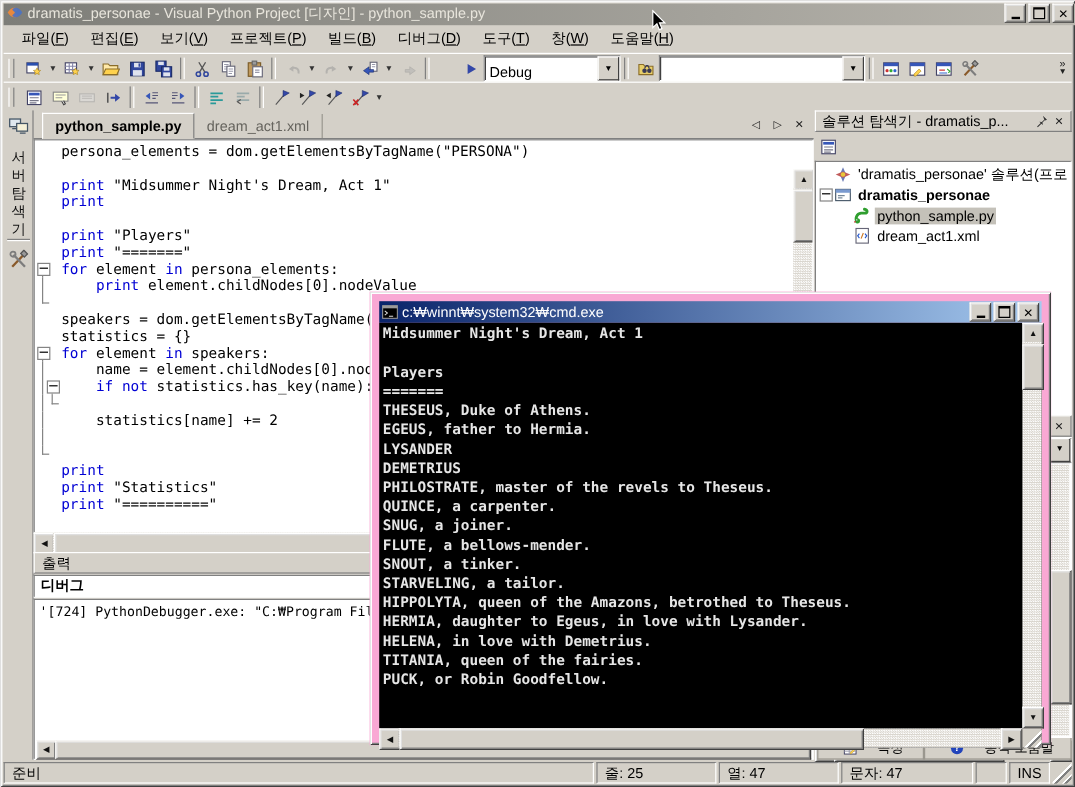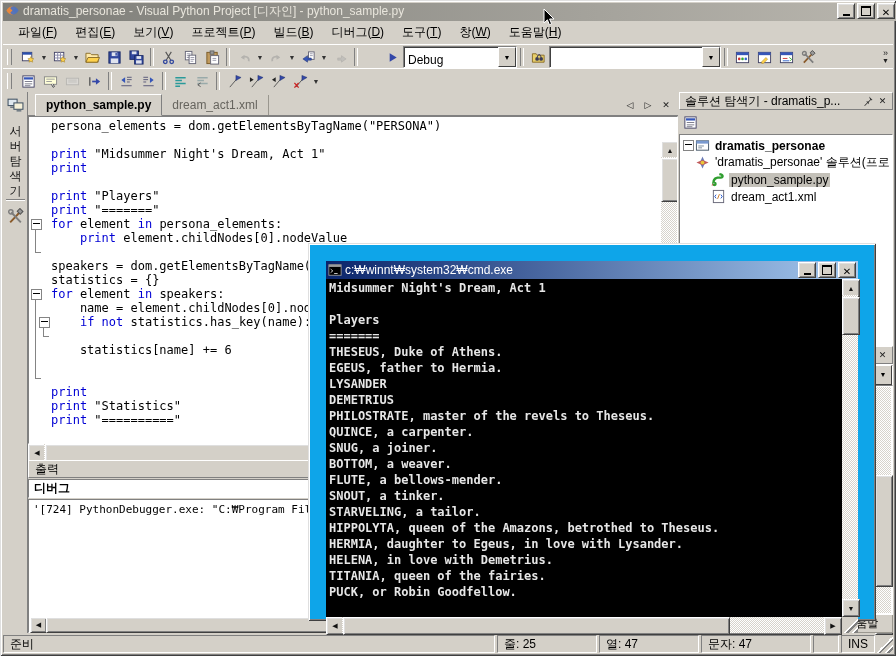--- a/index.html
+++ b/index.html
@@ -100,22 +100,22 @@
   .propsvsb{position:absolute;top:1px;right:1px;bottom:1px;width:16px;}
   .docktabs{position:absolute;left:0;bottom:0;right:0;height:18px;display:flex;align-items:stretch;padding-left:2px;}
   .dtab{display:flex;align-items:center;gap:16px;padding:0 20px;border:1px solid #9a978f;border-top:none;background:#d4d0c8;font-size:11px;white-space:nowrap;overflow:hidden;}
   
   .statusbar{left:3px;bottom:3px;width:890px;height:20px;display:flex;align-items:stretch;gap:2px;padding-top:2px;box-sizing:border-box;}
   .pane{border:1px solid;border-color:#808080 #fff #fff #808080;display:flex;align-items:center;padding-left:6px;box-sizing:border-box;}
   .pane.flex{flex:1;}
   .sgrip{width:16px;background:
      linear-gradient(135deg,transparent 0 50%,#fff 50% 57%,#808080 57% 64%,transparent 64% 75%,#fff 75% 82%,#808080 82% 89%,transparent 89%);}
   
-  .cmdwin{left:308px;top:243px;width:568px;height:378px;background:#0ea5e9;z-index:30;
-     box-shadow:inset 1px 1px 0 #dfdfdf,inset -1px -1px 0 #404040,inset 2px 2px 0 #fff,inset -2px -2px 0 #808080;padding:18px;box-sizing:border-box;}
+  .cmdwin{left:308px;top:243px;width:568px;height:378px;background:#f9a8d4;z-index:30;
+     box-shadow:inset 1px 1px 0 #dfdfdf,inset -1px -1px 0 #404040,inset 2px 2px 0 #fff,inset -2px -2px 0 #808080;padding:8px;box-sizing:border-box;}
   .cmdtitle{height:18px;background:linear-gradient(90deg,#0a246a,#a6caf0);display:flex;align-items:center;padding:0 2px;color:#fff;}
   .cmdtitle .ttext{margin-left:3px;flex:1;white-space:nowrap;overflow:hidden;}
   .cmdbody{position:relative;height:354px;background:#000;}
   .conlines{position:absolute;left:3px;top:1px;right:17px;bottom:16px;overflow:hidden;
      font-family:"DejaVu Sans Mono","Liberation Mono",monospace;font-size:12px;font-weight:bold;line-height:16px;color:#e6e6e6;}
   .cl{height:16px;white-space:pre;}
   .cmdvsb{position:absolute;top:0;right:0;width:16px;bottom:16px;}
   .cmdvsb .sb-btn{position:absolute;left:0;width:16px;height:16px;}
   .cmdhsb{position:absolute;left:0;bottom:0;right:16px;height:16px;}
   .cmdhsb .sb-btn{position:absolute;top:0;width:16px;height:16px;}
@@ -506,21 +506,21 @@
           <div class="ln"><span class="fm"></span><span class="ct"><span class="kw">print</span><span class="pl"> "======="</span></span></div>
           <div class="ln"><span class="fm"><i class="fvl" style="left:6px;top:12px;height:2px"></i><i class="fbox" style="left:2px"></i></span><span class="ct"><span class="kw">for</span><span class="pl"> element </span><span class="kw">in</span><span class="pl"> persona_elements:</span></span></div>
           <div class="ln"><span class="fm"><i class="fvl" style="left:6px"></i></span><span class="ct"><span class="pl">    </span><span class="kw">print</span><span class="pl"> element.childNodes[0].nodeValue</span></span></div>
           <div class="ln"><span class="fm"><i class="fvl" style="left:6px;height:8px"></i><i class="fhl" style="left:6px"></i></span><span class="ct"></span></div>
           <div class="ln"><span class="fm"></span><span class="ct"><span class="pl">speakers = dom.getElementsByTagName(</span></span></div>
           <div class="ln"><span class="fm"></span><span class="ct"><span class="pl">statistics = {}</span></span></div>
           <div class="ln"><span class="fm"><i class="fvl" style="left:6px;top:12px;height:2px"></i><i class="fbox" style="left:2px"></i></span><span class="ct"><span class="kw">for</span><span class="pl"> element </span><span class="kw">in</span><span class="pl"> speakers:</span></span></div>
           <div class="ln"><span class="fm"><i class="fvl" style="left:6px"></i></span><span class="ct"><span class="pl">    name = element.childNodes[0].nod</span></span></div>
           <div class="ln"><span class="fm"><i class="fvl" style="left:6px"></i><i class="fvl" style="left:14px;top:12px;height:2px"></i><i class="fbox" style="left:10px"></i></span><span class="ct"><span class="pl">    </span><span class="kw">if</span><span class="pl"> </span><span class="kw">not</span><span class="pl"> statistics.has_key(name):</span></span></div>
           <div class="ln"><span class="fm"><i class="fvl" style="left:6px"></i><i class="fvl" style="left:14px;height:8px"></i><i class="fhl" style="left:14px"></i></span></div>
-          <div class="ln"><span class="fm"><i class="fvl" style="left:6px"></i></span><span class="ct"><span class="pl">    statistics[name] += 6</span></span></div>
+          <div class="ln"><span class="fm"><i class="fvl" style="left:6px"></i></span><span class="ct"><span class="pl">    statistics[name] += 2</span></span></div>
           <div class="ln"><span class="fm"><i class="fvl" style="left:6px"></i></span><span class="ct"></span></div>
           <div class="ln"><span class="fm"><i class="fvl" style="left:6px;height:8px"></i><i class="fhl" style="left:6px"></i></span><span class="ct"></span></div>
           <div class="ln"><span class="fm"></span><span class="ct"><span class="kw">print</span></span></div>
           <div class="ln"><span class="fm"></span><span class="ct"><span class="kw">print</span><span class="pl"> "Statistics"</span></span></div>
           <div class="ln"><span class="fm"></span><span class="ct"><span class="kw">print</span><span class="pl"> "=========="</span></span></div>
         </div>
       <div class="vsb">
         <span class="sb-btn" style="top:0">▲</span>
         <span class="abs track" style="left:0;top:16px;width:16px;height:296px"></span>
         <span class="abs thumb" style="left:0;top:17px;width:16px;height:42px"></span>
@@ -568,42 +568,42 @@
             <svg viewBox="0 0 16 16" width="15" height="15">
               <rect x="2" y="2" width="12" height="12" fill="#fff" stroke="#446"></rect>
               <rect x="3.2" y="3.5" width="9.6" height="2.4" fill="#3656b8"></rect>
               <path d="M4 8h8M4 10.5h8M4 12.5h6" stroke="#778"></path>
             </svg>
           </span>
         </span>
     </div>
     <div class="tree" id="soltree">
         <div class="trow" style="padding-left:2px">
-          <span class="expcell">
-            <span class="exp"></span>
-          </span>
-          <span class="ico">
-            <svg viewBox="0 0 16 16" width="15" height="15">
-              <rect x="1.5" y="3" width="13" height="10" fill="#fff" stroke="#456"></rect>
-              <rect x="1.5" y="3" width="13" height="3" fill="#7a9ad0"></rect>
-              <path d="M3.5 8.5h6M3.5 10.5h4" stroke="#789"></path>
-            </svg>
-          </span>
-          <span class="tlabel b">dramatis_personae</span>
-        </div>
-        <div class="trow" style="padding-left:2px">
           <span class="expcell"></span>
           <span class="ico">
             <svg viewBox="0 0 16 16" width="15" height="15">
               <path d="M8 1.5L10.8 8 8 14.5 5.2 8z" fill="#6a7ab5"></path>
               <path d="M1.5 8L8 5.2 14.5 8 8 10.8z" fill="#c05a5a"></path>
               <circle cx="8" cy="8" r="2" fill="#e8c83a"></circle>
             </svg>
           </span>
           <span class="tlabel">'dramatis_personae' 솔루션(프로</span>
+        </div>
+        <div class="trow" style="padding-left:2px">
+          <span class="expcell">
+            <span class="exp"></span>
+          </span>
+          <span class="ico">
+            <svg viewBox="0 0 16 16" width="15" height="15">
+              <rect x="1.5" y="3" width="13" height="10" fill="#fff" stroke="#456"></rect>
+              <rect x="1.5" y="3" width="13" height="3" fill="#7a9ad0"></rect>
+              <path d="M3.5 8.5h6M3.5 10.5h4" stroke="#789"></path>
+            </svg>
+          </span>
+          <span class="tlabel b">dramatis_personae</span>
         </div>
         <div class="trow" style="padding-left:18px">
           <span class="expcell"></span>
           <span class="ico">
             <svg viewBox="0 0 16 16" width="15" height="15">
               <path d="M3.5 13.5C1.5 11 3 6.5 7 6h3.5c2.5 0 2.5-3-.5-3.5" fill="none" stroke="#2f9e2f" stroke-width="2.6" stroke-linecap="round"></path>
               <circle cx="3.8" cy="12.8" r="2.3" fill="#2f9e2f"></circle>
               <circle cx="3.1" cy="12.1" r="0.7" fill="#fff"></circle>
               <circle cx="3.2" cy="12.2" r="0.35" fill="#000"></circle>
               <path d="M0.8 14l1.5-.5" stroke="#cc3333"></path>
@@ -707,21 +707,20 @@
           <div class="cl">&nbsp;</div>
           <div class="cl">Players</div>
           <div class="cl">=======</div>
           <div class="cl">THESEUS, Duke of Athens.</div>
           <div class="cl">EGEUS, father to Hermia.</div>
           <div class="cl">LYSANDER</div>
           <div class="cl">DEMETRIUS</div>
           <div class="cl">PHILOSTRATE, master of the revels to Theseus.</div>
           <div class="cl">QUINCE, a carpenter.</div>
           <div class="cl">SNUG, a joiner.</div>
-          <div class="cl">BOTTOM, a weaver.</div>
           <div class="cl">FLUTE, a bellows-mender.</div>
           <div class="cl">SNOUT, a tinker.</div>
           <div class="cl">STARVELING, a tailor.</div>
           <div class="cl">HIPPOLYTA, queen of the Amazons, betrothed to Theseus.</div>
           <div class="cl">HERMIA, daughter to Egeus, in love with Lysander.</div>
           <div class="cl">HELENA, in love with Demetrius.</div>
           <div class="cl">TITANIA, queen of the fairies.</div>
           <div class="cl">PUCK, or Robin Goodfellow.</div>
         </div>
       <div class="cmdvsb">

